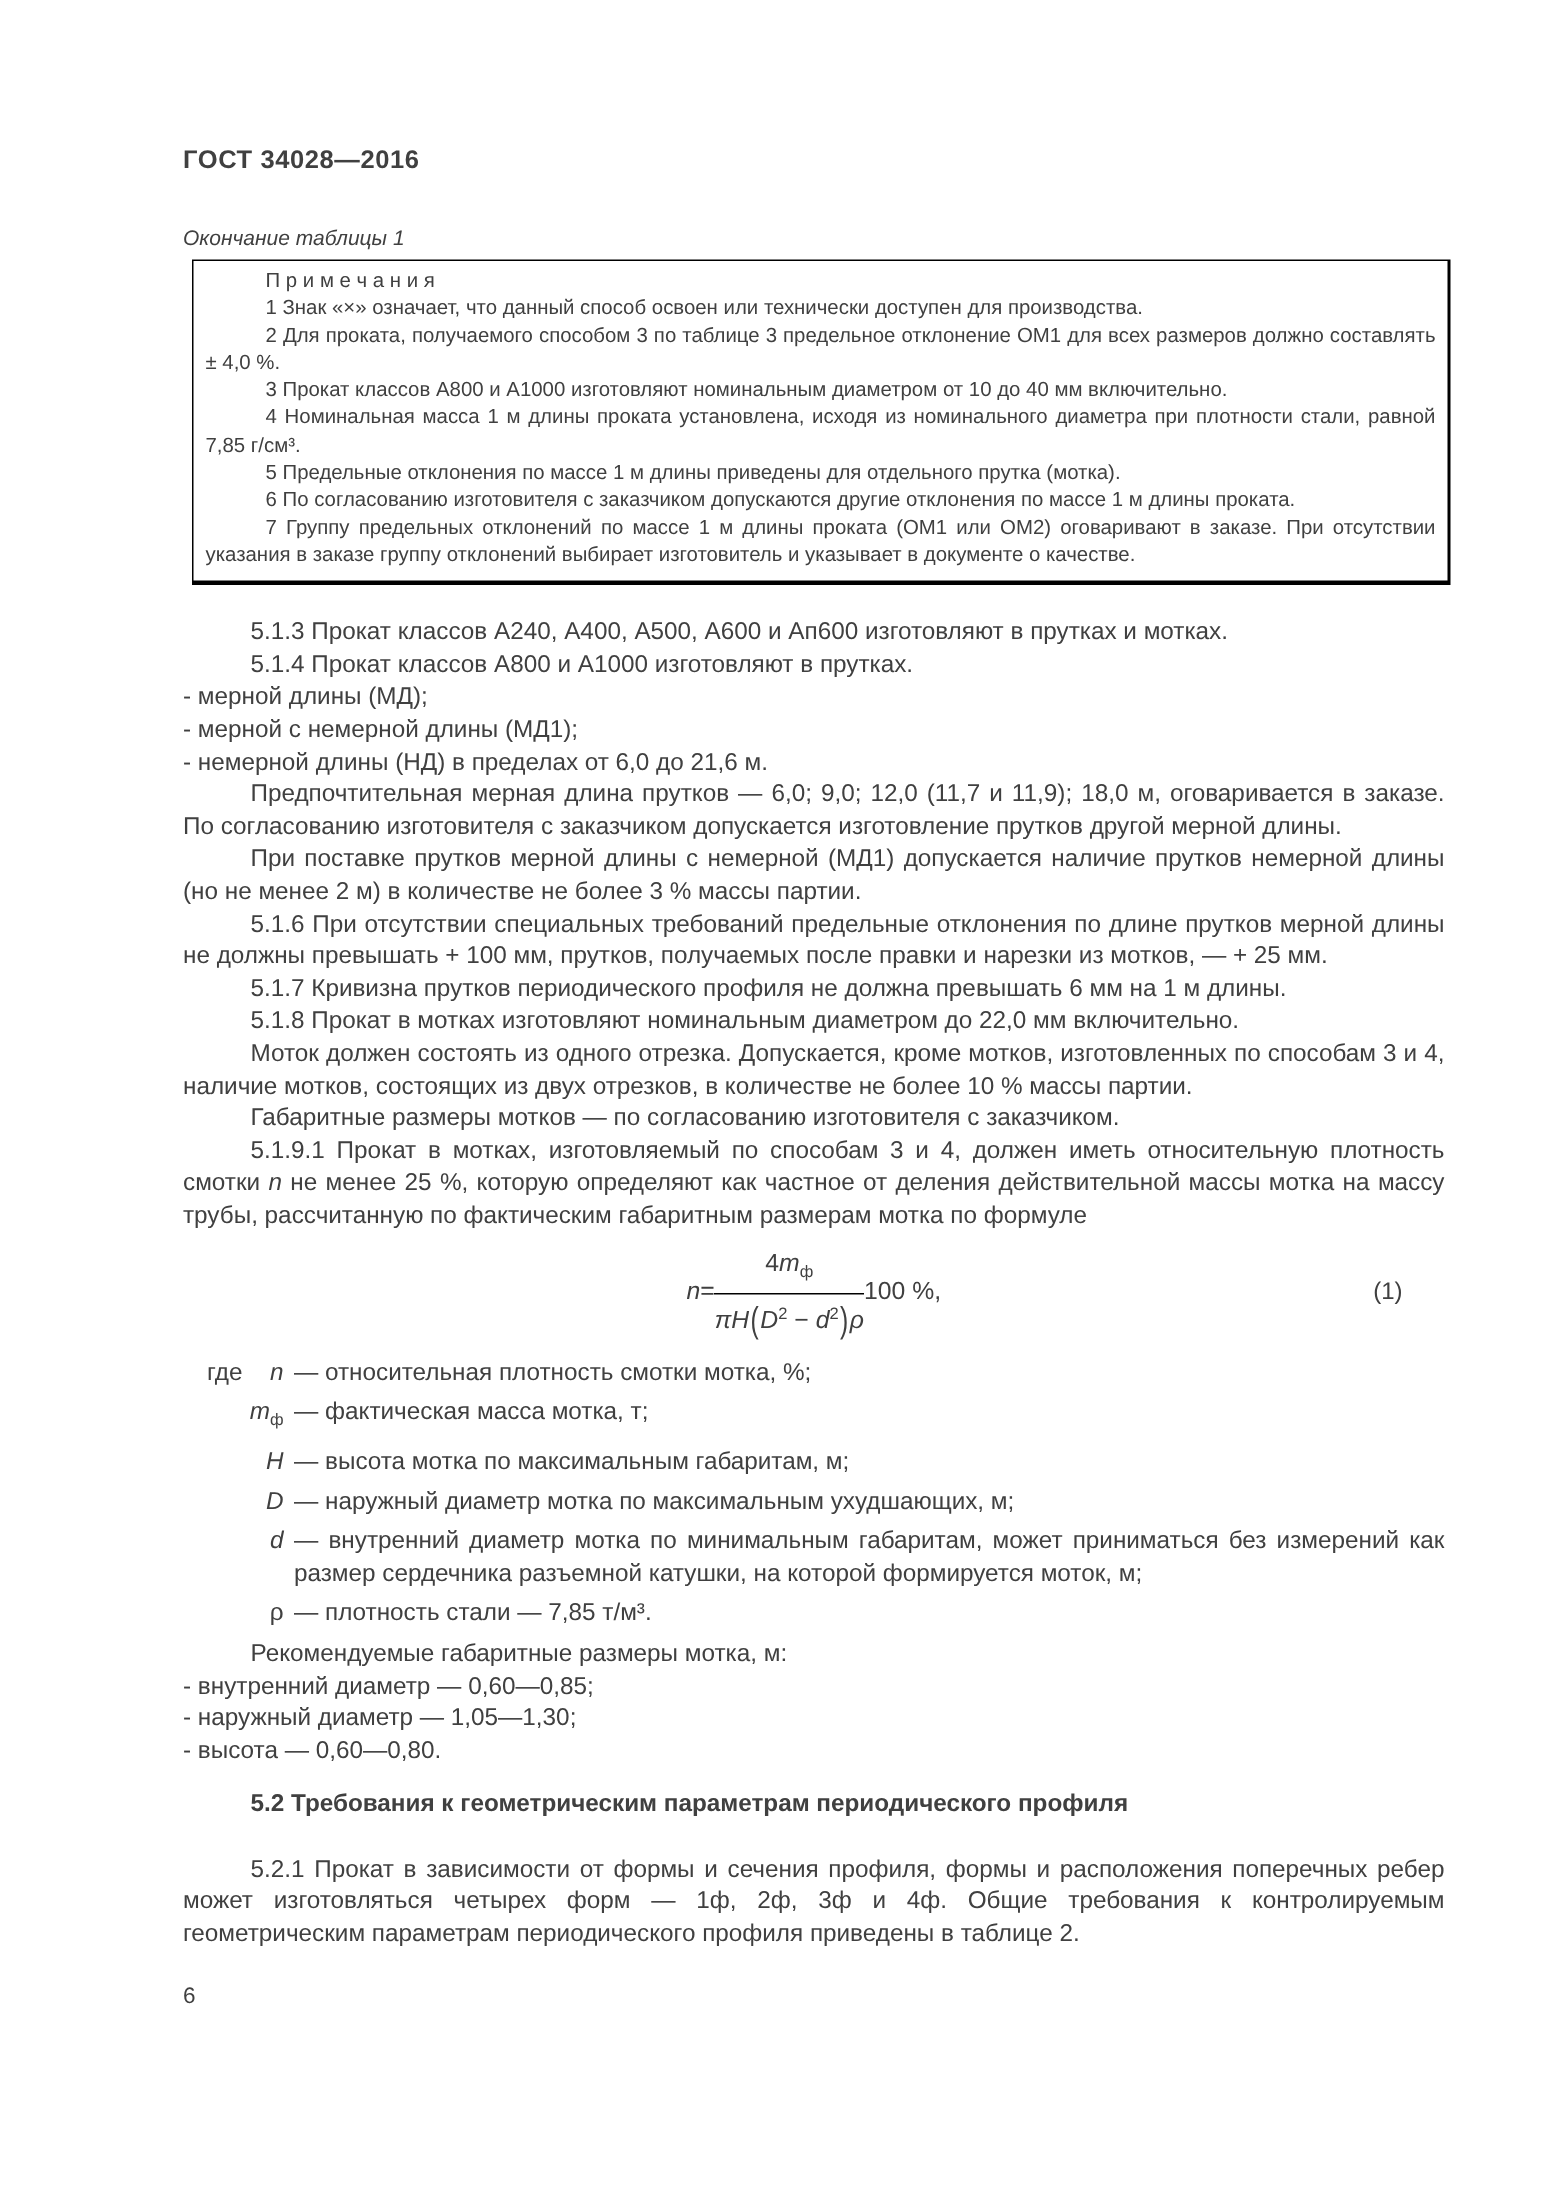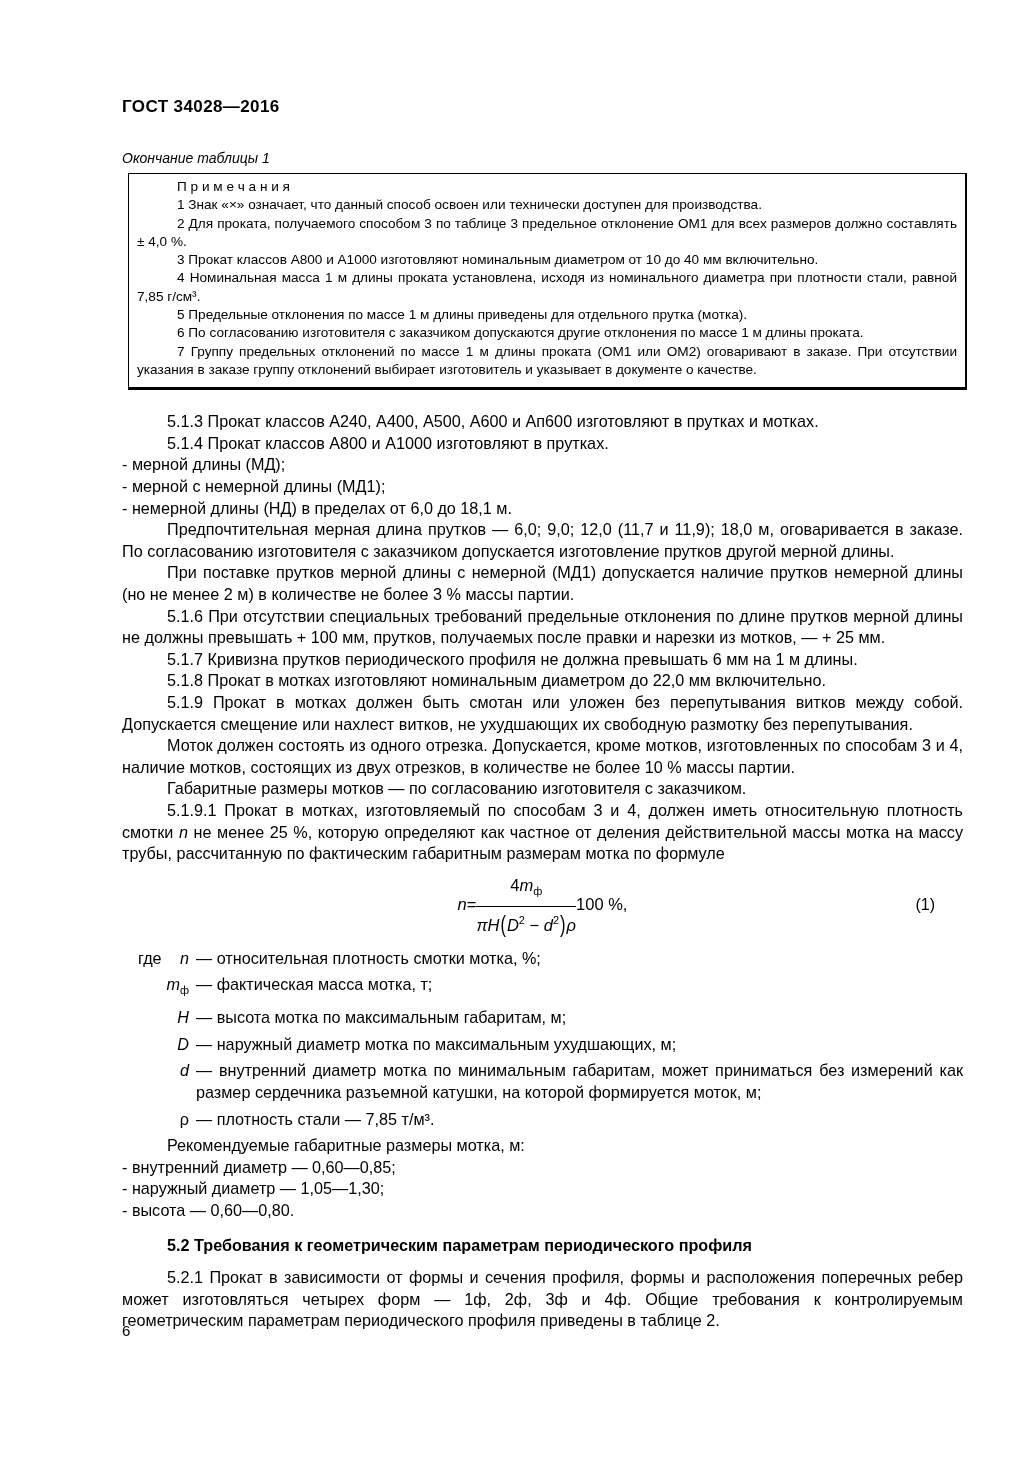--- a/index.html
+++ b/index.html
@@ -1,21 +1,21 @@
 <!DOCTYPE html>
 <html lang="ru"><head>
 <meta charset="utf-8">
 <style>
   html,body{margin:0;padding:0;background:#ffffff;}
   .page{
     position:relative;
     width:1033px;height:1440px;
     background:#ffffff;
     font-family:"Liberation Sans", sans-serif;
-    color:#000000;
+    color:#404040;
     overflow:hidden;
   }
   .content{position:absolute;left:122px;top:0;width:841px;}
   .doc-header{
     margin-top:97px;
     font-size:17px;font-weight:bold;letter-spacing:0.4px;
   }
   .table-caption{
     margin-top:33px;
     font-size:14px;font-style:italic;
@@ -45,21 +45,21 @@
   .frac-num{display:block;padding:0 8px 3px 8px;border-bottom:1.6px solid #000;}
   .frac-den{display:block;padding-top:3px;}
   .bp{display:inline-block;transform:scaleY(1.45);transform-origin:center;padding:0 1px;}
   .formula-number{position:absolute;right:28px;top:50%;transform:translateY(-50%);font-size:16px;}
   .definitions{margin-top:6px;}
   .def-row{position:relative;display:grid;grid-template-columns:58px 1fr;margin:0 0 5px 16px;}
   .def-lead{position:absolute;left:0;top:0;}
   .def-term{text-align:right;padding-right:7px;white-space:nowrap;}
   .def-text{text-align:justify;}
   .section-heading{
-    margin:14px 0 10px 0;
+    margin:14px 0 22px 0;
     font-weight:bold;text-indent:45px;font-size:16.2px;
   }
   .page-number{position:absolute;left:122px;top:1322px;font-size:15px;}
 </style>
 </head>
 <body>
 
 <div class="page">
   <div class="content">
 
@@ -76,27 +76,26 @@
       <p class="note-item">5 Предельные отклонения по массе 1 м длины приведены для отдельного прутка (мотка).</p>
       <p class="note-item">6 По согласованию изготовителя с заказчиком допускаются другие отклонения по массе 1 м длины проката.</p>
       <p class="note-item">7 Группу предельных отклонений по массе 1 м длины проката (ОМ1 или ОМ2) оговаривают в заказе. При отсутствии указания в заказе группу отклонений выбирает изготовитель и указывает в документе о качестве.</p>
     </div>
 
     <div class="body-text">
       <p class="para">5.1.3 Прокат классов А240, А400, А500, А600 и Ап600 изготовляют в прутках и мотках.</p>
       <p class="para">5.1.4 Прокат классов А800 и А1000 изготовляют в прутках.</p>
       <p class="list-line">- мерной длины (МД);</p>
       <p class="list-line">- мерной с немерной длины (МД1);</p>
-      <p class="list-line">- немерной длины (НД) в пределах от 6,0 до 18,1 м.</p>
+      <p class="list-line">- немерной длины (НД) в пределах от 6,0 до 21,6 м.</p>
       <p class="para">Предпочтительная мерная длина прутков — 6,0; 9,0; 12,0 (11,7 и 11,9); 18,0 м, оговаривается в заказе. По согласованию изготовителя с заказчиком допускается изготовление прутков другой мерной длины.</p>
       <p class="para">При поставке прутков мерной длины с немерной (МД1) допускается наличие прутков немерной длины (но не менее 2 м) в количестве не более 3 % массы партии.</p>
       <p class="para">5.1.6 При отсутствии специальных требований предельные отклонения по длине прутков мерной длины не должны превышать + 100 мм, прутков, получаемых после правки и нарезки из мотков, — + 25 мм.</p>
       <p class="para">5.1.7 Кривизна прутков периодического профиля не должна превышать 6 мм на 1 м длины.</p>
       <p class="para">5.1.8 Прокат в мотках изготовляют номинальным диаметром до 22,0 мм включительно.</p>
-      <p class="para">5.1.9 Прокат в мотках должен быть смотан или уложен без перепутывания витков между собой. Допускается смещение или нахлест витков, не ухудшающих их свободную размотку без перепутывания.</p>
       <p class="para">Моток должен состоять из одного отрезка. Допускается, кроме мотков, изготовленных по способам 3 и 4, наличие мотков, состоящих из двух отрезков, в количестве не более 10 % массы партии.</p>
       <p class="para">Габаритные размеры мотков — по согласованию изготовителя с заказчиком.</p>
       <p class="para"><span>5.1.9.1 Прокат в мотках, изготовляемый по способам 3 и 4, должен иметь относительную плотность смотки </span><span class="v">n</span><span> не менее 25 %, которую определяют как частное от деления действительной массы мотка на массу трубы, рассчитанную по фактическим габаритным размерам мотка по формуле</span></p>
 
       <div class="formula-row">
         <span class="v">n</span>
           <span> = </span>
           <span class="frac">
             <span class="frac-num"><span>4</span><span class="v">m</span><sub>ф</sub></span>
             <span class="frac-den"><span class="v">π</span><span class="v">H</span><span class="bp">(</span><span class="v">D</span><sup>2</sup><span> − </span><span class="v">d</span><sup>2</sup><span class="bp">)</span><span class="v">ρ</span></span>

